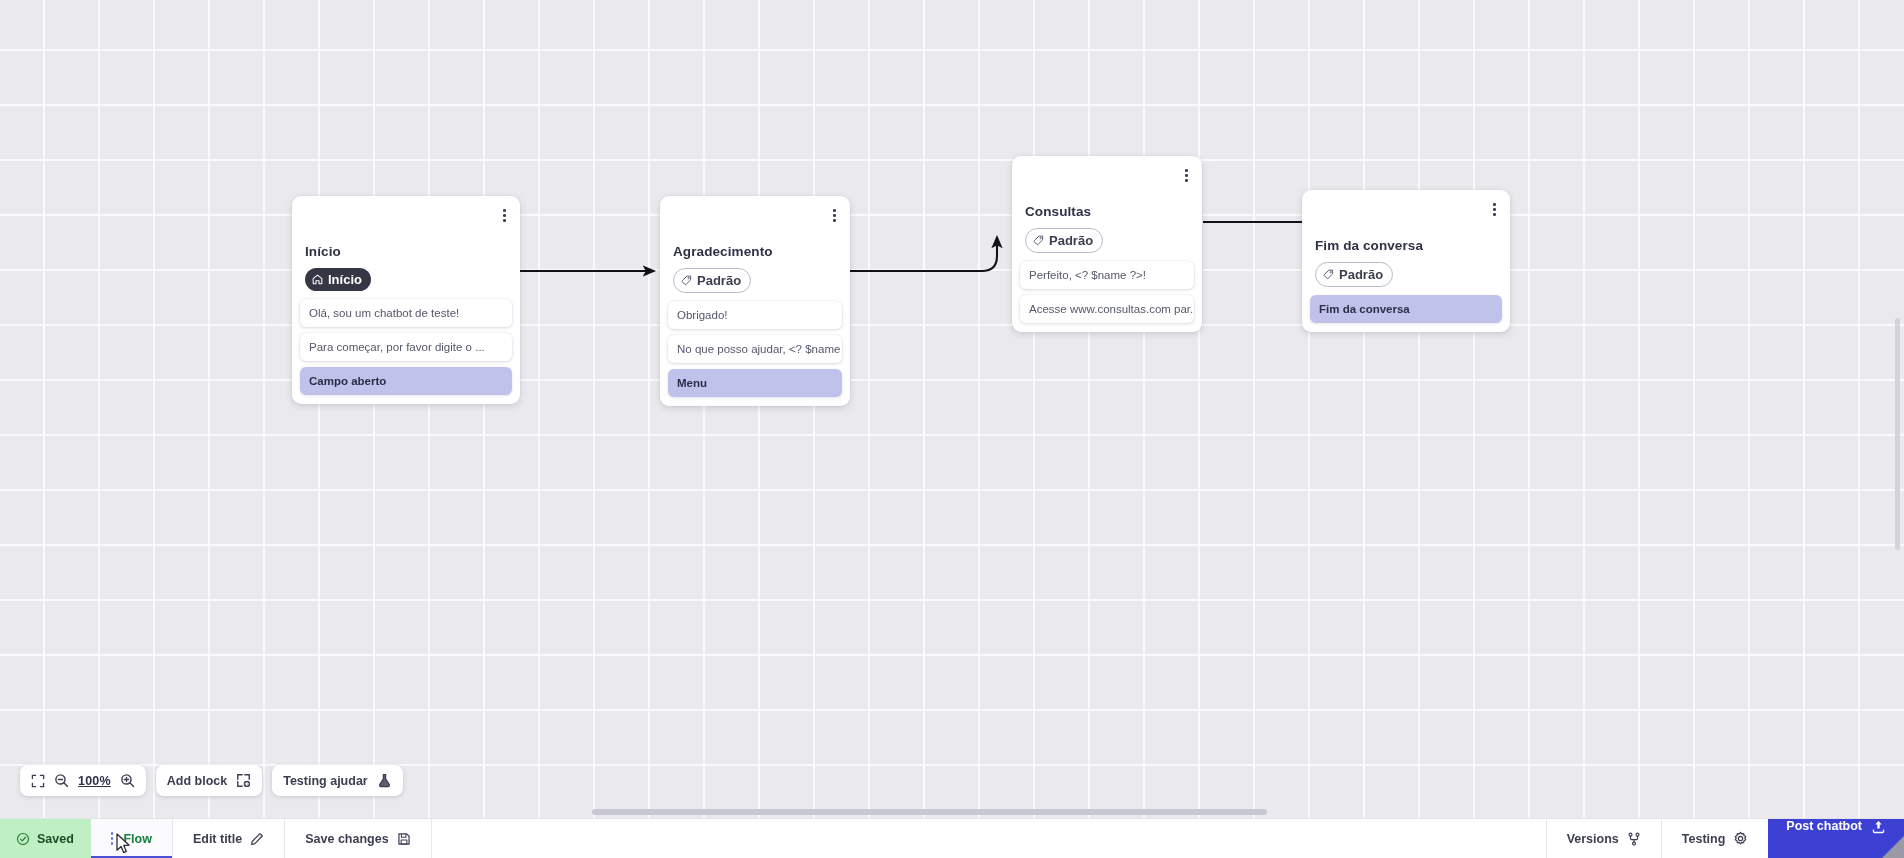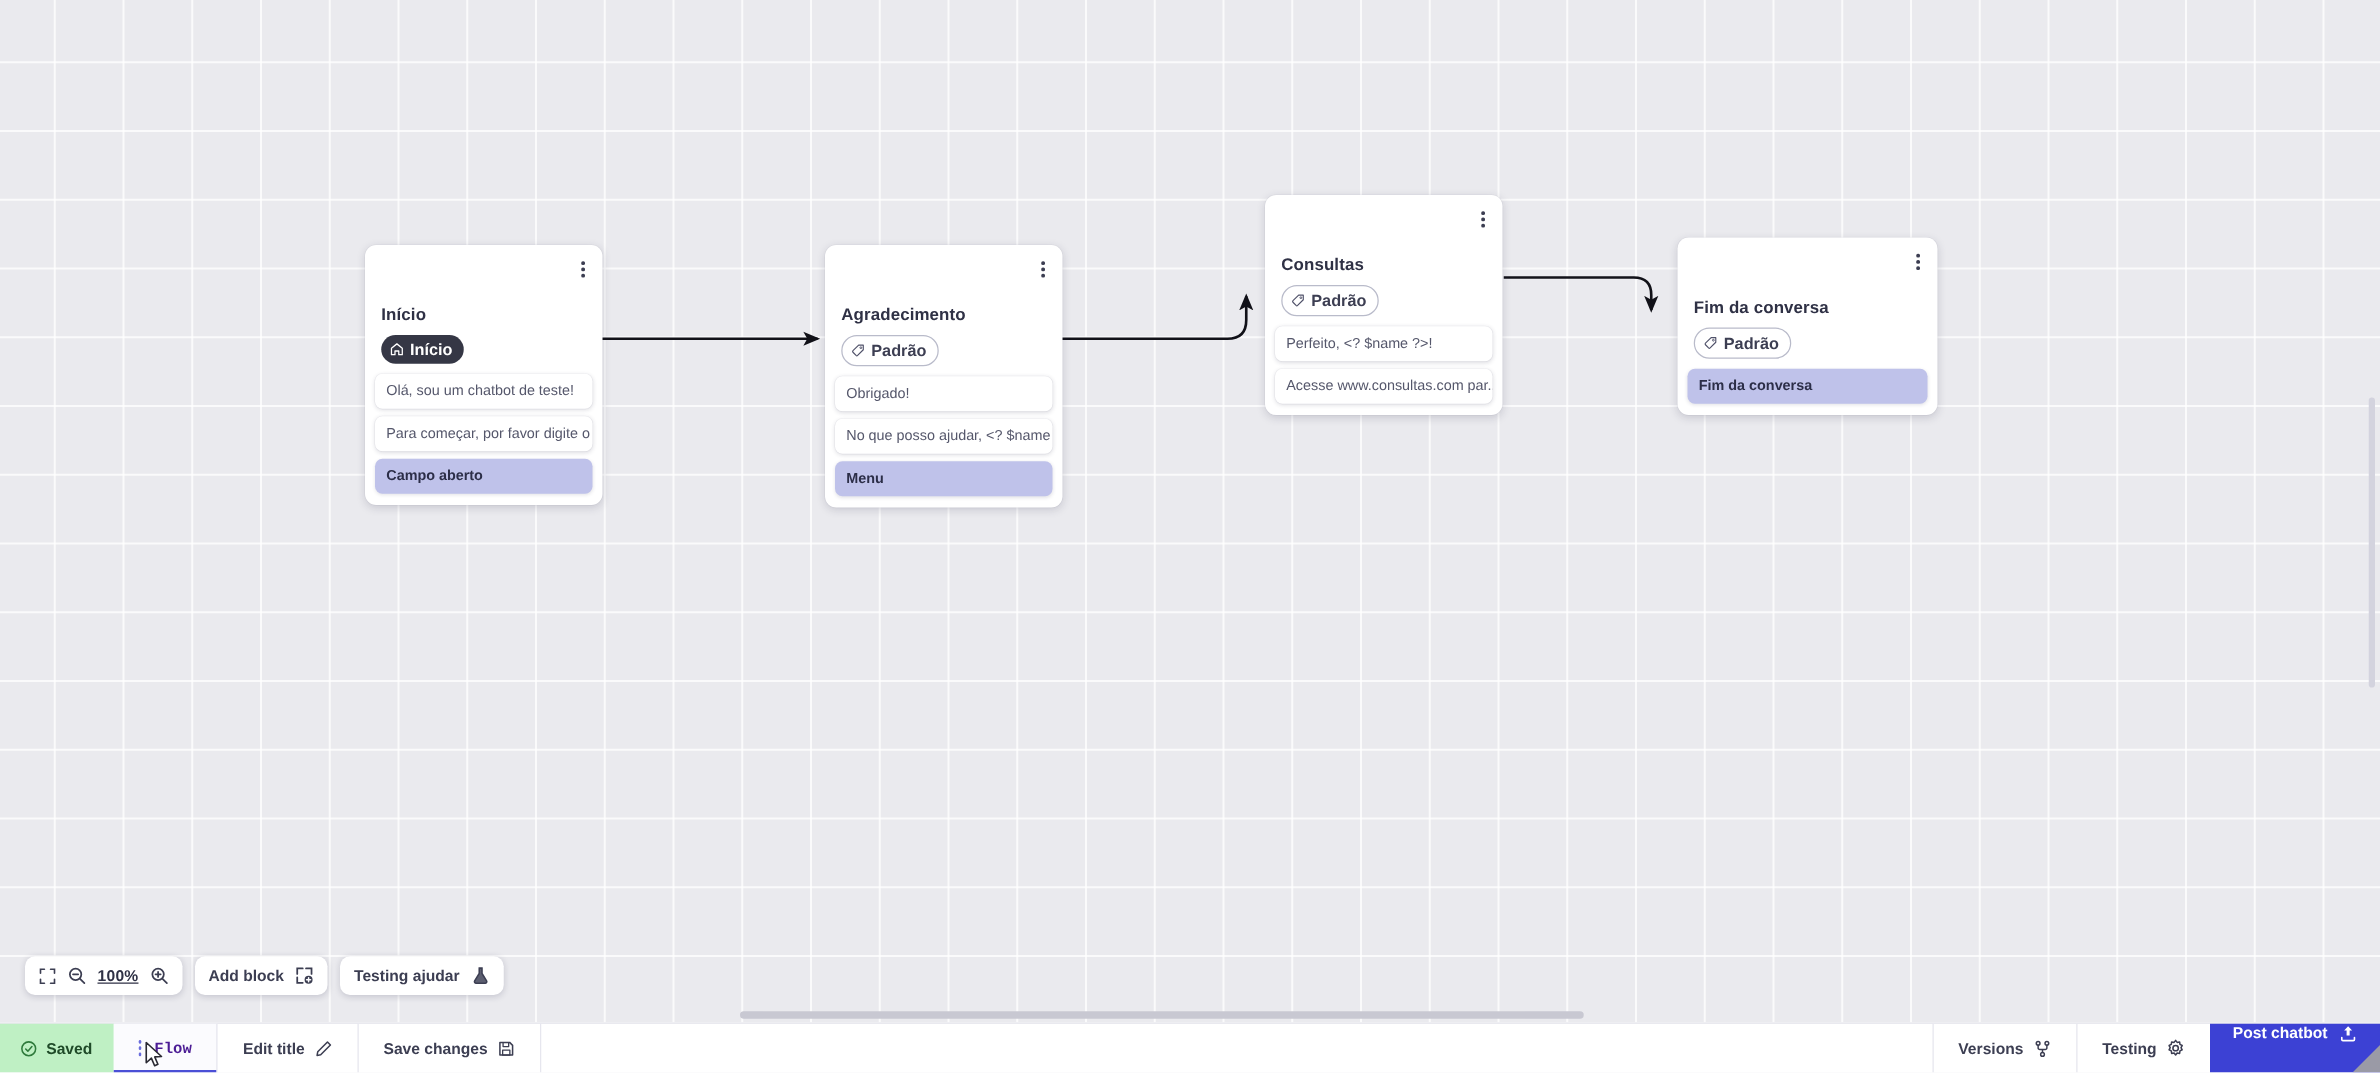--- a/index.html
+++ b/index.html
@@ -108,21 +108,21 @@
     display: flex; align-items: center; gap: 7px;
     background: #bff0c4; color: #1f4a28; font-size: 12.5px; font-weight: 600;
     padding: 0 17px 0 16px;
   }
   .bb-item {
     display: flex; align-items: center; gap: 8px;
     padding: 0 20px; font-size: 12.5px; color: #3c3e52; font-weight: 600;
     border-right: 1px solid #e6e6ee; white-space: nowrap; cursor: pointer;
     position: relative;
   }
-  .bb-item.tab-active { color: #4c1d95; font-weight: 700; background: #fbfbfe; font-family: Liberation Mono, monospace; }
+  .bb-item.tab-active { color: #15803d; font-weight: 700; background: #fbfbfe; }
   .bb-item.tab-active::after {
     content: ""; position: absolute; left: 0; right: 0; bottom: 0;
     height: 2.5px; background: #4b4fd6;
   }
   .drag-dots { display: flex; flex-direction: column; gap: 2.5px; padding-right: 2px; }
   .drag-dots i { width: 2.6px; height: 2.6px; border-radius: 50%; background: #6a6ddd; }
   .bb-item.right { border-right: none; border-left: 1px solid #e6e6ee; }
   #post-btn {
     display: flex; align-items: flex-start; gap: 9px;
     background: #3c41d4; color: #ffffff; font-size: 12.5px; font-weight: 700;
@@ -151,21 +151,21 @@
         </marker>
       </defs>
 
       <path d="M481,271 L654,271" fill="none" stroke="#111118" stroke-width="2.1" marker-end="url(#ah)"></path>
 
       <path d="M849,271 L982,271 Q997,271 997,256 L997,237" fill="none" stroke="#111118" stroke-width="2.1" marker-end="url(#ah)"></path>
 
       <path d="M1203,222 L1307,222 Q1321,222 1321,236 L1321,248" fill="none" stroke="#111118" stroke-width="2.1" marker-end="url(#ah)"></path>
     </svg>
 
-    <div class="block" style="left:292px; top:196px; width:190px;">
+    <div class="block" style="left:292px; top:196px; width:228px;">
       <div class="block-head">
         <div class="block-title">Início</div>
         <div class="kebab">
           <i></i>
             <i></i>
             <i></i>
         </div>
       </div>
       <div class="badge-row">
         <span class="badge dark">
@@ -224,21 +224,21 @@
           </svg>
           <span>Padrão</span>
         </span>
       </div>
       <div class="rows">
         <div class="row msg">Perfeito, &lt;? $name ?&gt;!</div>
         <div class="row msg">Acesse www.consultas.com par...</div>
       </div>
     </div>
 
-    <div class="block" style="left:1342px; top:190px; width:208px;">
+    <div class="block" style="left:1302px; top:190px; width:208px;">
       <div class="block-head">
         <div class="block-title">Fim da conversa</div>
         <div class="kebab">
           <i></i>
             <i></i>
             <i></i>
         </div>
       </div>
       <div class="badge-row">
         <span class="badge outline">

